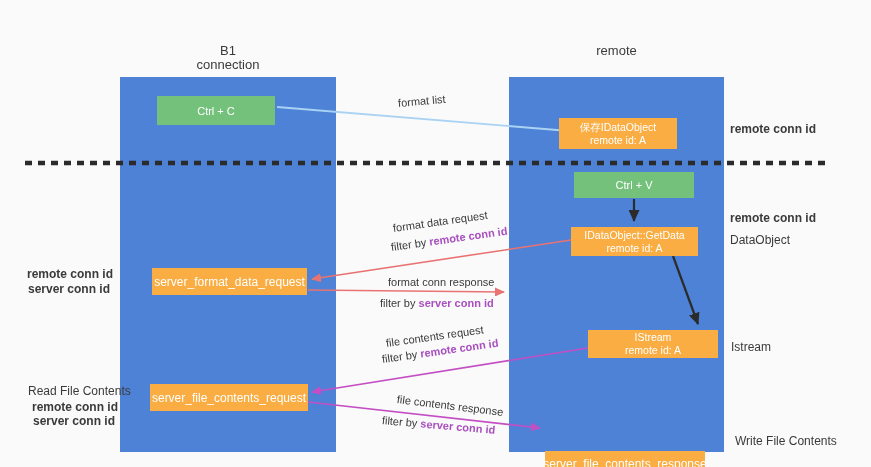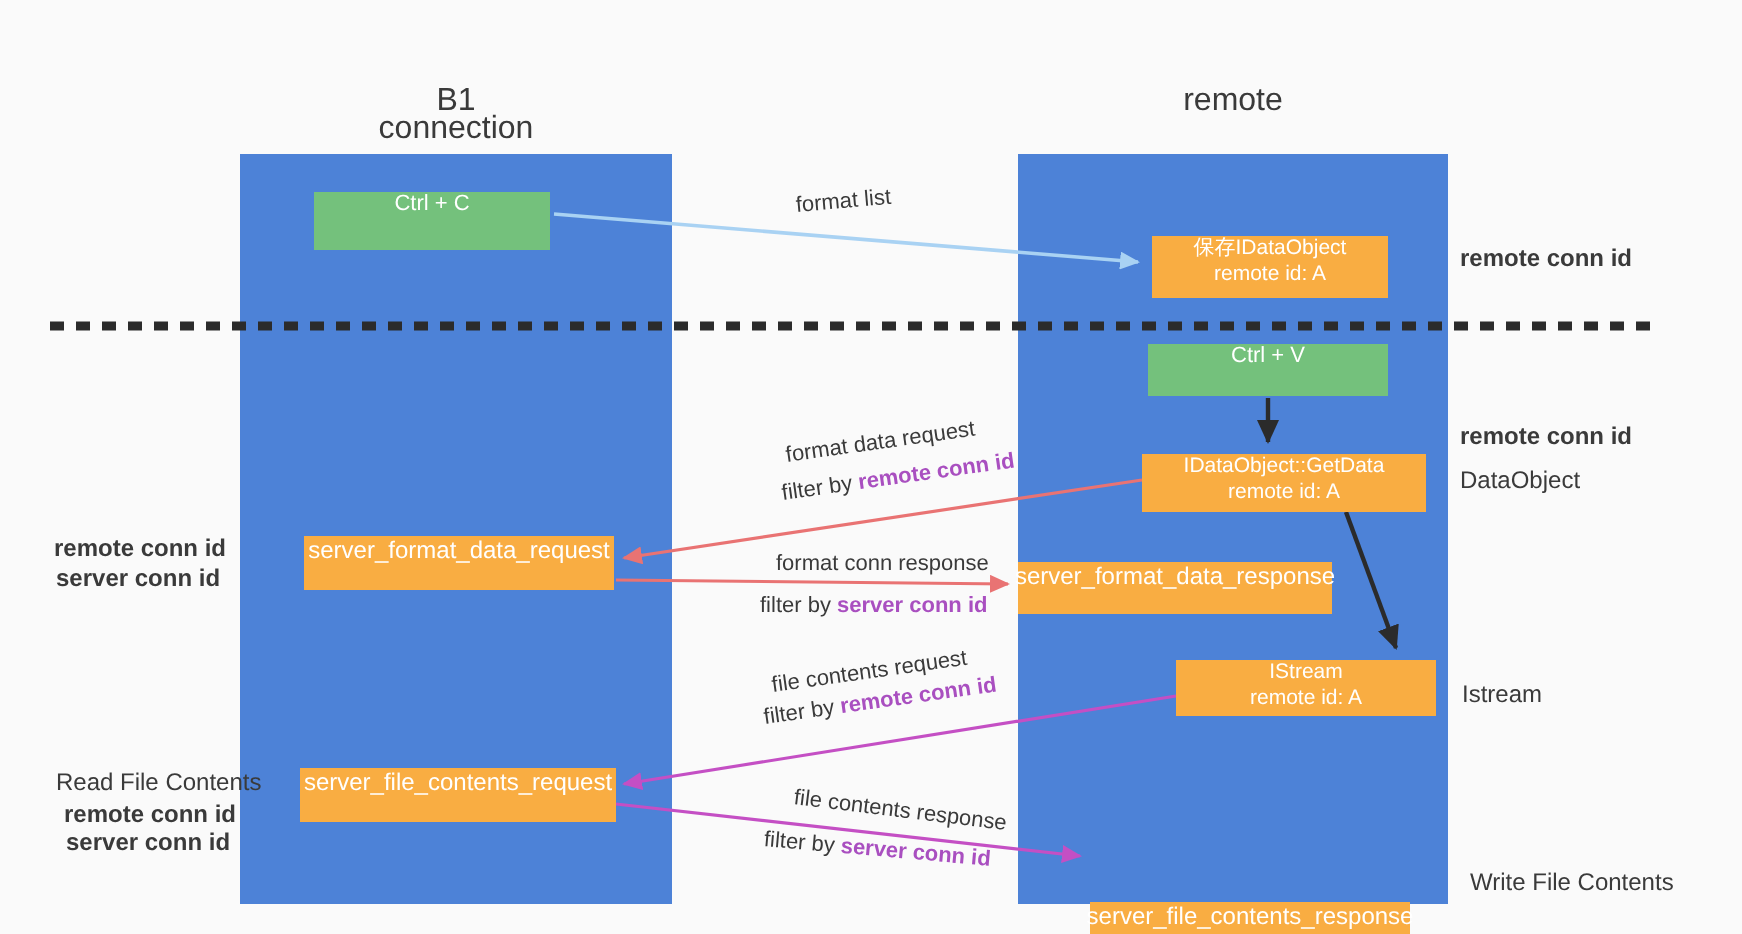--- a/index.html
+++ b/index.html
@@ -7,24 +7,24 @@
     --node-green:#74c17c; --arrow-red:#e97373; --arrow-magenta:#c44fc4;
     --arrow-lightblue:#a9d2f3; --arrow-black:#2b2b2b;
     --text-purple:#a94fc0; --text-green:#58b75e; --text-dark:#3a3a3a;
   }
   *{box-sizing:border-box;margin:0;padding:0;}
   html,body{width:871px;height:467px;}
   body{font-family:"Liberation Sans",sans-serif;background:var(--background);overflow:hidden;}
   .canvas{position:relative;width:871px;height:467px;}
   .title{position:absolute;left:0;top:8px;width:100%;text-align:center;
          font-size:15px;line-height:20px;color:var(--text-dark);}
-  .col-header{position:absolute;top:44px;text-align:center;font-size:16px;
+  .col-header{position:absolute;top:44px;text-align:center;font-size:13px;
               line-height:14px;color:var(--text-dark);}
   .lifeline{position:absolute;top:77px;height:375px;background:var(--column-blue);}
-  .node{position:absolute;display:flex;flex-direction:column;justify-content:flex-start;
+  .node{position:absolute;display:flex;flex-direction:column;justify-content:center;
         align-items:center;color:#fff;text-align:center;}
   .node.green{background:var(--node-green);font-size:11px;}
   .node.orange{background:var(--node-orange);}
   .node .l1,.node .l2{font-size:10.5px;line-height:13px;}
   .node.msg{font-size:12px;}
   .flabel{position:absolute;font-size:11px;color:var(--text-dark);white-space:nowrap;
           transform-origin:left center;}
   .purple{color:var(--text-purple);font-weight:bold;}
   .greentxt{color:var(--text-green);font-weight:bold;}
   .side{position:absolute;font-size:12px;color:var(--text-dark);white-space:nowrap;line-height:14px;}
@@ -83,33 +83,30 @@
   <div class="node green" style="left:157px;top:96px;width:118px;height:29px;">
     <span>Ctrl + C</span>
   </div>
   <div class="node orange msg" style="left:152px;top:268px;width:155px;height:27px;">
     <span>server_format_data_request</span>
   </div>
   <div class="node orange msg" style="left:150px;top:384px;width:158px;height:27px;">
     <span>server_file_contents_request</span>
   </div>
 
-  <div class="node orange" style="left:576px;top:118px;width:118px;height:31px;">
+  <div class="node orange" style="left:559px;top:118px;width:118px;height:31px;">
     <div class="l1">保存IDataObject</div>
     <div class="l2">remote id: A</div>
   </div>
   <div class="node green" style="left:574px;top:172px;width:120px;height:26px;">
     <span>Ctrl + V</span>
   </div>
-  <div class="node orange" style="left:571px;top:227px;width:142px;height:29px;">
+  <div class="node orange" style="left:571px;top:227px;width:127px;height:29px;">
     <div class="l1">IDataObject::GetData</div>
     <div class="l2">remote id: A</div>
-  </div>
-  <div class="node orange msg" style="left:509px;top:281px;width:157px;height:26px;">
-    <span>server_format_data_response</span>
   </div>
   <div class="node orange" style="left:588px;top:330px;width:130px;height:28px;">
     <div class="l1">IStream</div>
     <div class="l2">remote id: A</div>
   </div>
   <div class="node orange msg" style="left:545px;top:418px;width:160px;height:25px;margin-top:33px;">
     <span>server_file_contents_response</span>
   </div>
 
   <div class="flabel" style="left:398px;top:97px;transform:rotate(-5deg);">format list</div>

